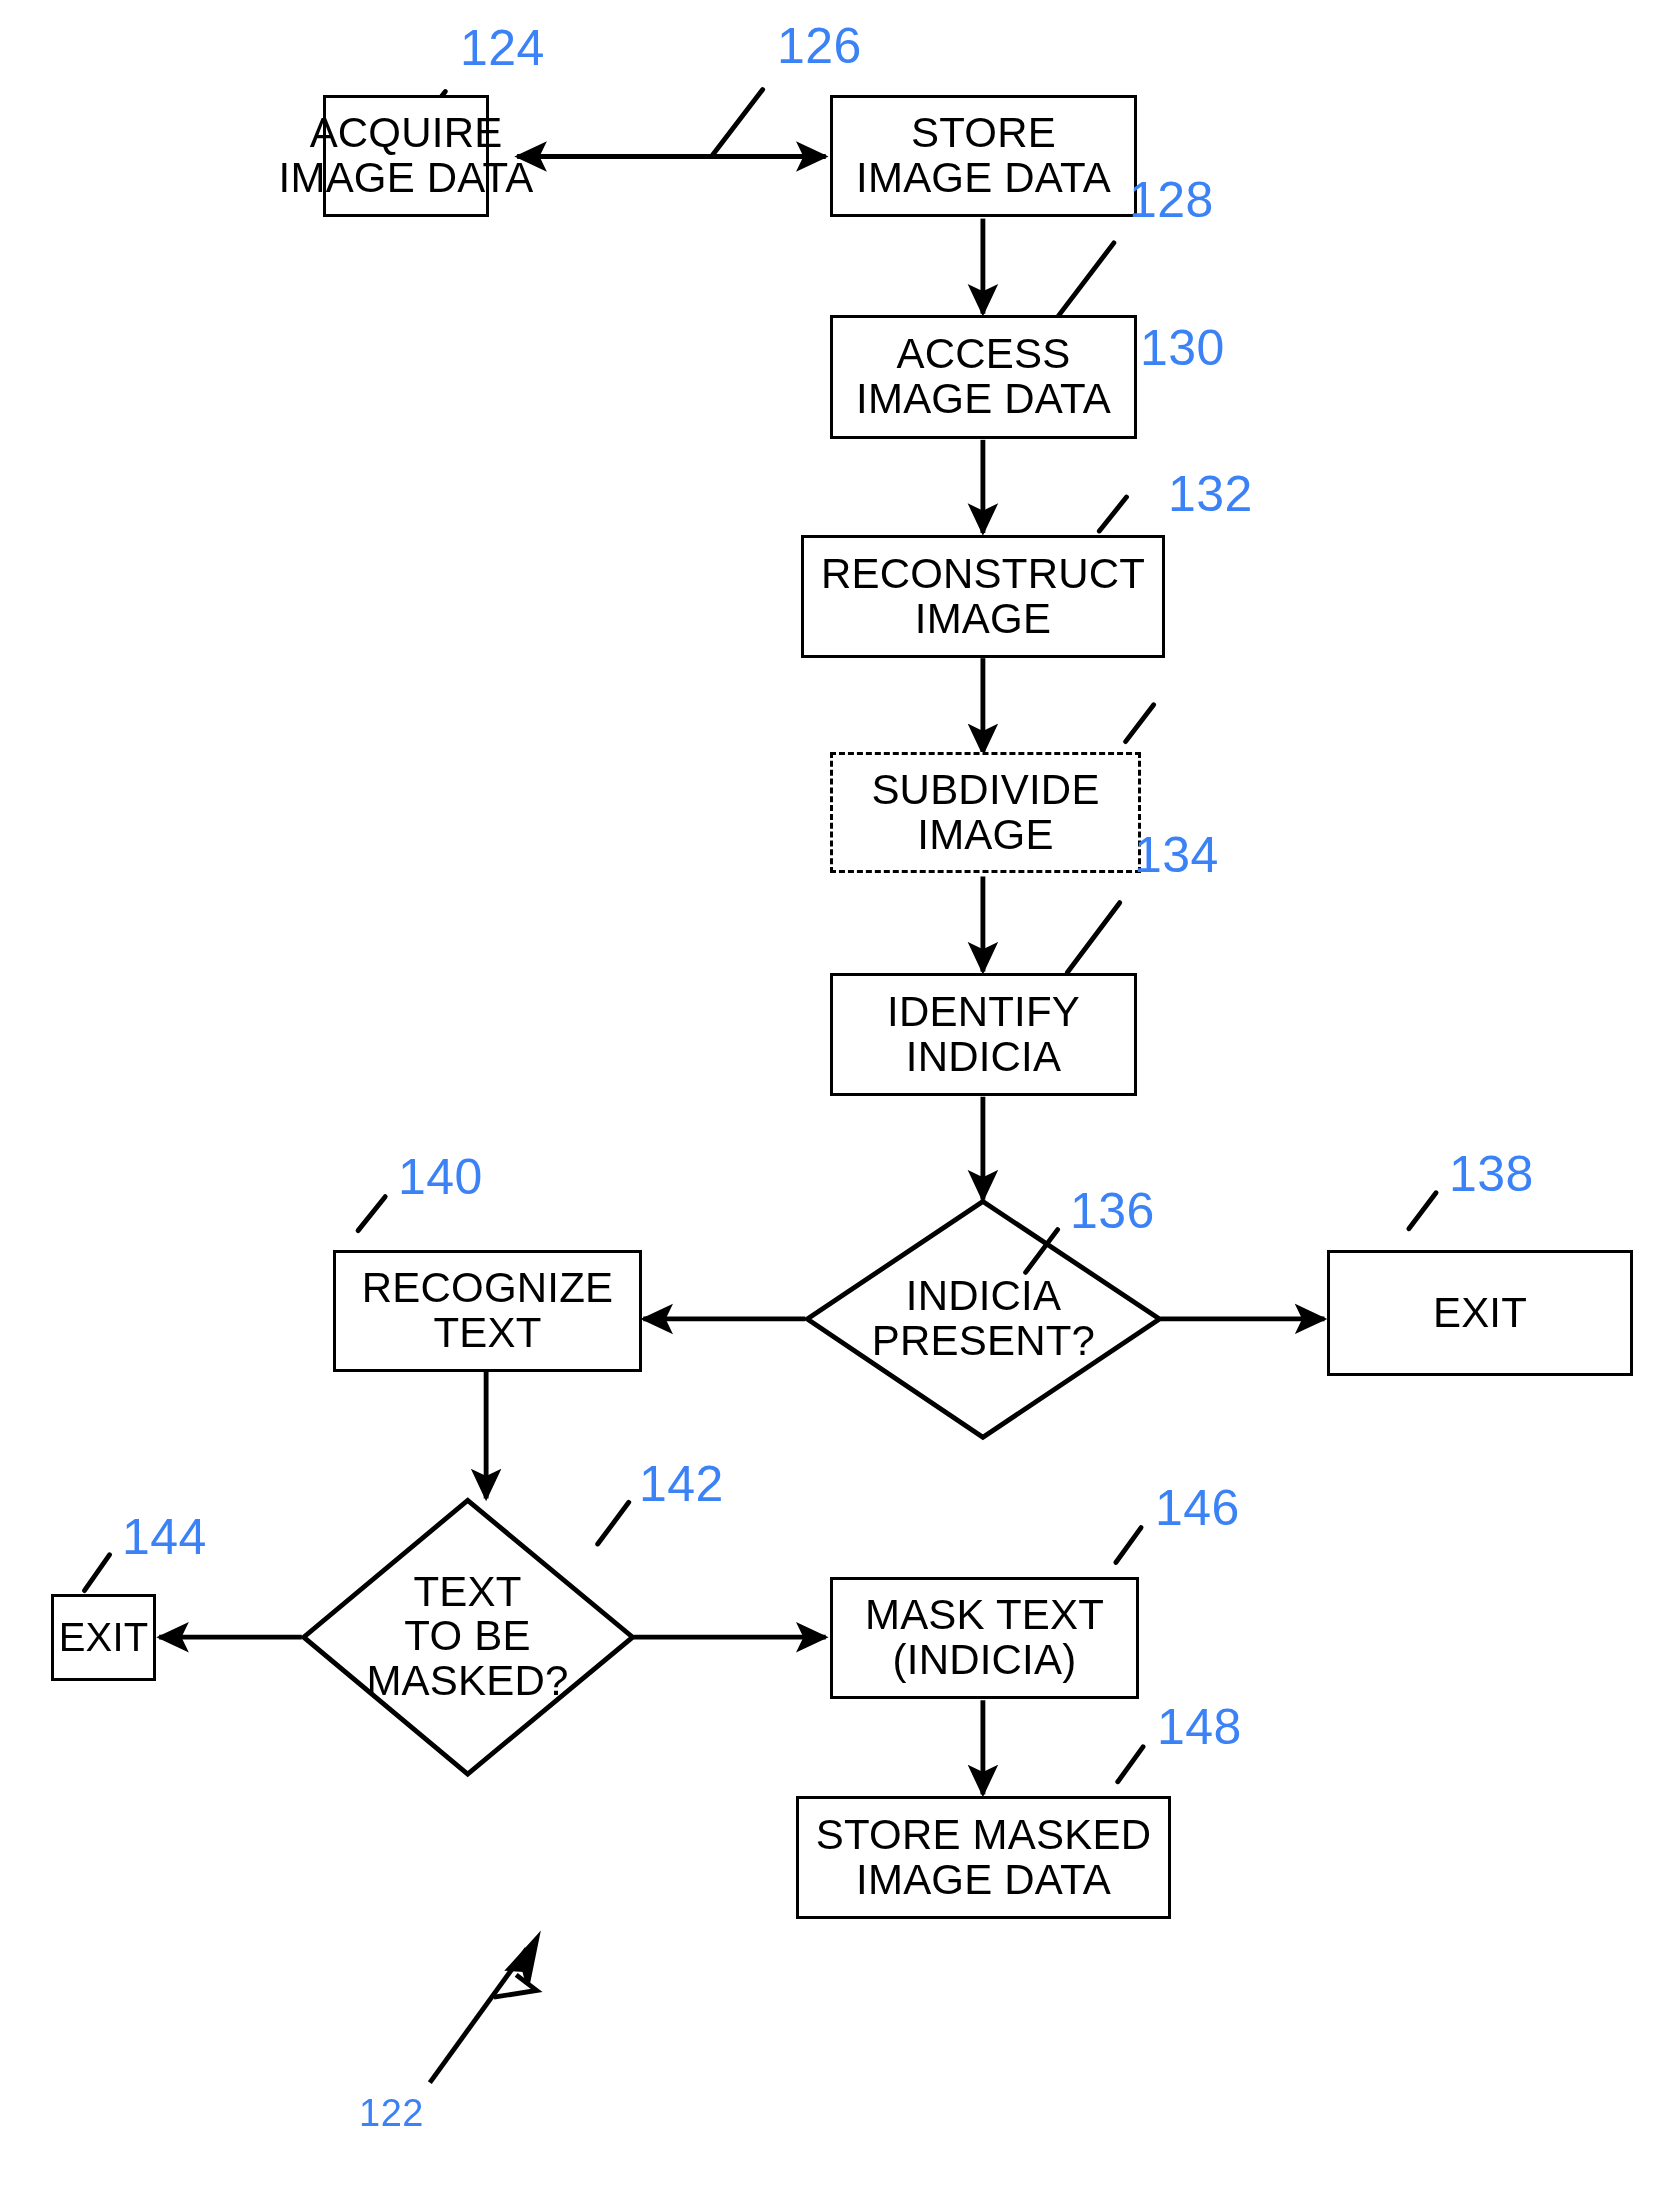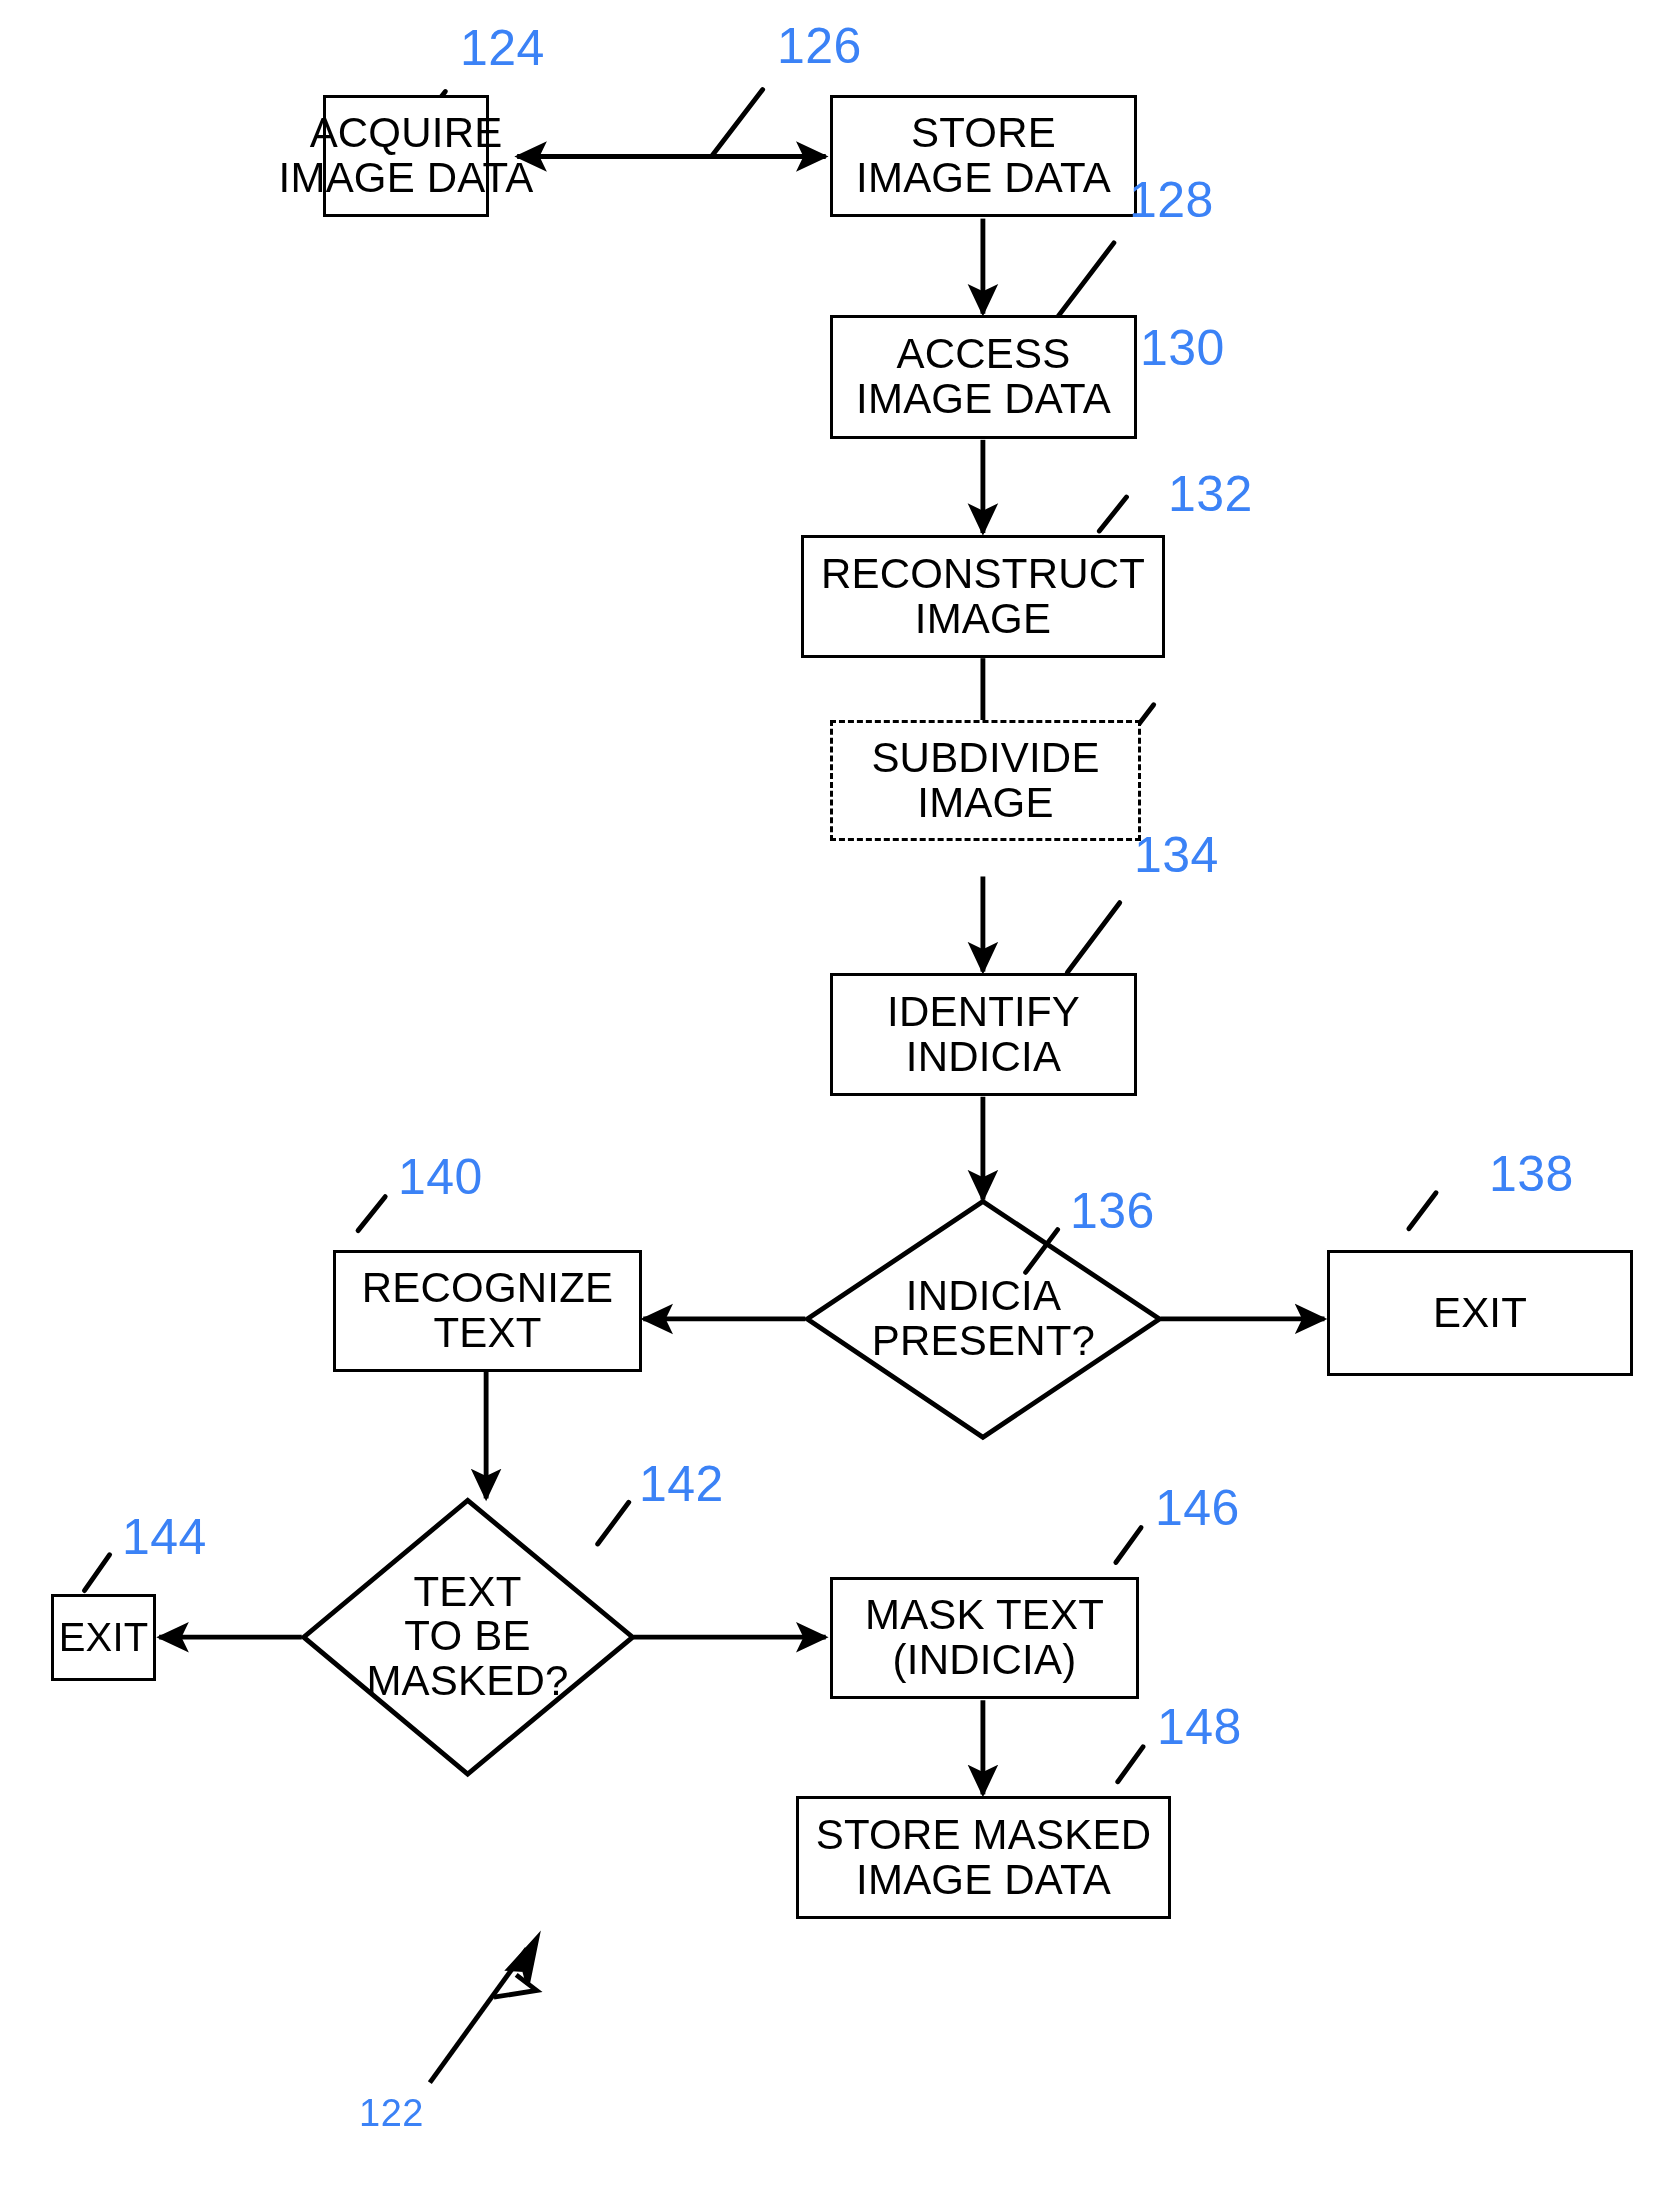--- a/index.html
+++ b/index.html
@@ -155,42 +155,42 @@
     <span class="line">IMAGE DATA</span>
   </div>
   <div class="refnum" style="left:1129px; top:175px;">128</div>
 
   <div class="node box" style="left:801px; top:535px; width:364px; height:123px;">
     <span class="line">RECONSTRUCT</span>
     <span class="line">IMAGE</span>
   </div>
   <div class="refnum" style="left:1140px; top:323px;">130</div>
 
-  <div class="node box dashed" style="left:830px; top:720px; width:311px; height:121px;justify-content:center;">
+  <div class="node box dashed" style="left:830px; top:752px; width:311px; height:121px;justify-content:center;">
     <span class="line">SUBDIVIDE</span>
     <span class="line">IMAGE</span>
   </div>
   <div class="refnum" style="left:1168px; top:469px;">132</div>
 
   <div class="node box" style="left:830px; top:973px; width:307px; height:123px;">
     <span class="line">IDENTIFY</span>
     <span class="line">INDICIA</span>
   </div>
   <div class="refnum" style="left:1134px; top:830px;">134</div>
 
   <div class="node diamond" style="left:828px; top:1259px; width:311px; height:120px;">
     <span class="line">INDICIA</span>
     <span class="line">PRESENT?</span>
   </div>
   <div class="refnum" style="left:1070px; top:1186px;">136</div>
 
   <div class="node box" style="left:1327px; top:1250px; width:306px; height:126px;">
     <span class="line">EXIT</span>
   </div>
-  <div class="refnum" style="left:1449px; top:1149px;margin-left:40px;">138</div>
+  <div class="refnum" style="left:1449px; top:1149px;">138</div>
 
   <div class="node box" style="left:333px; top:1250px; width:309px; height:122px;align-items:center;">
     <span class="line">RECOGNIZE</span>
     <span class="line">TEXT</span>
   </div>
   <div class="refnum" style="left:398px; top:1152px;">140</div>
 
   <div class="node diamond" style="left:312px; top:1563px; width:311px; height:147px;">
     <span class="line">TEXT</span>
     <span class="line">TO BE</span>

